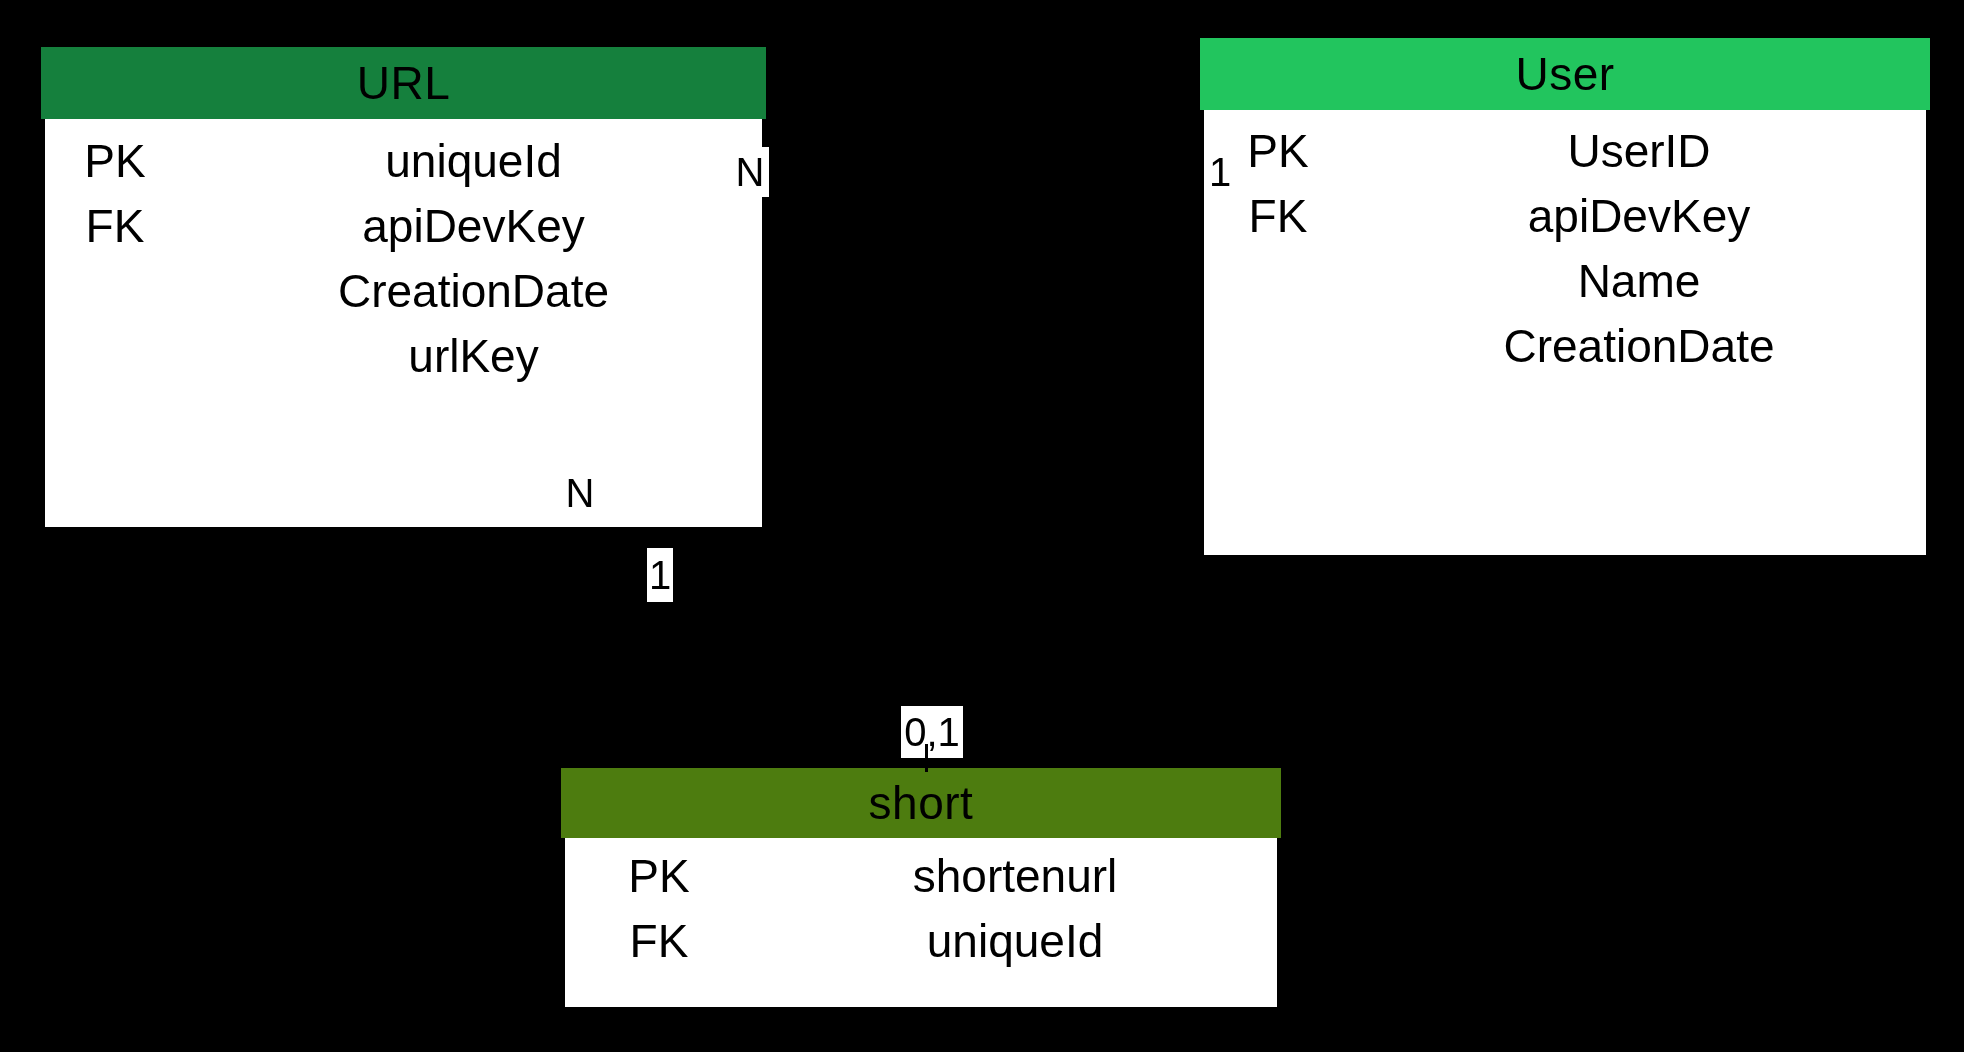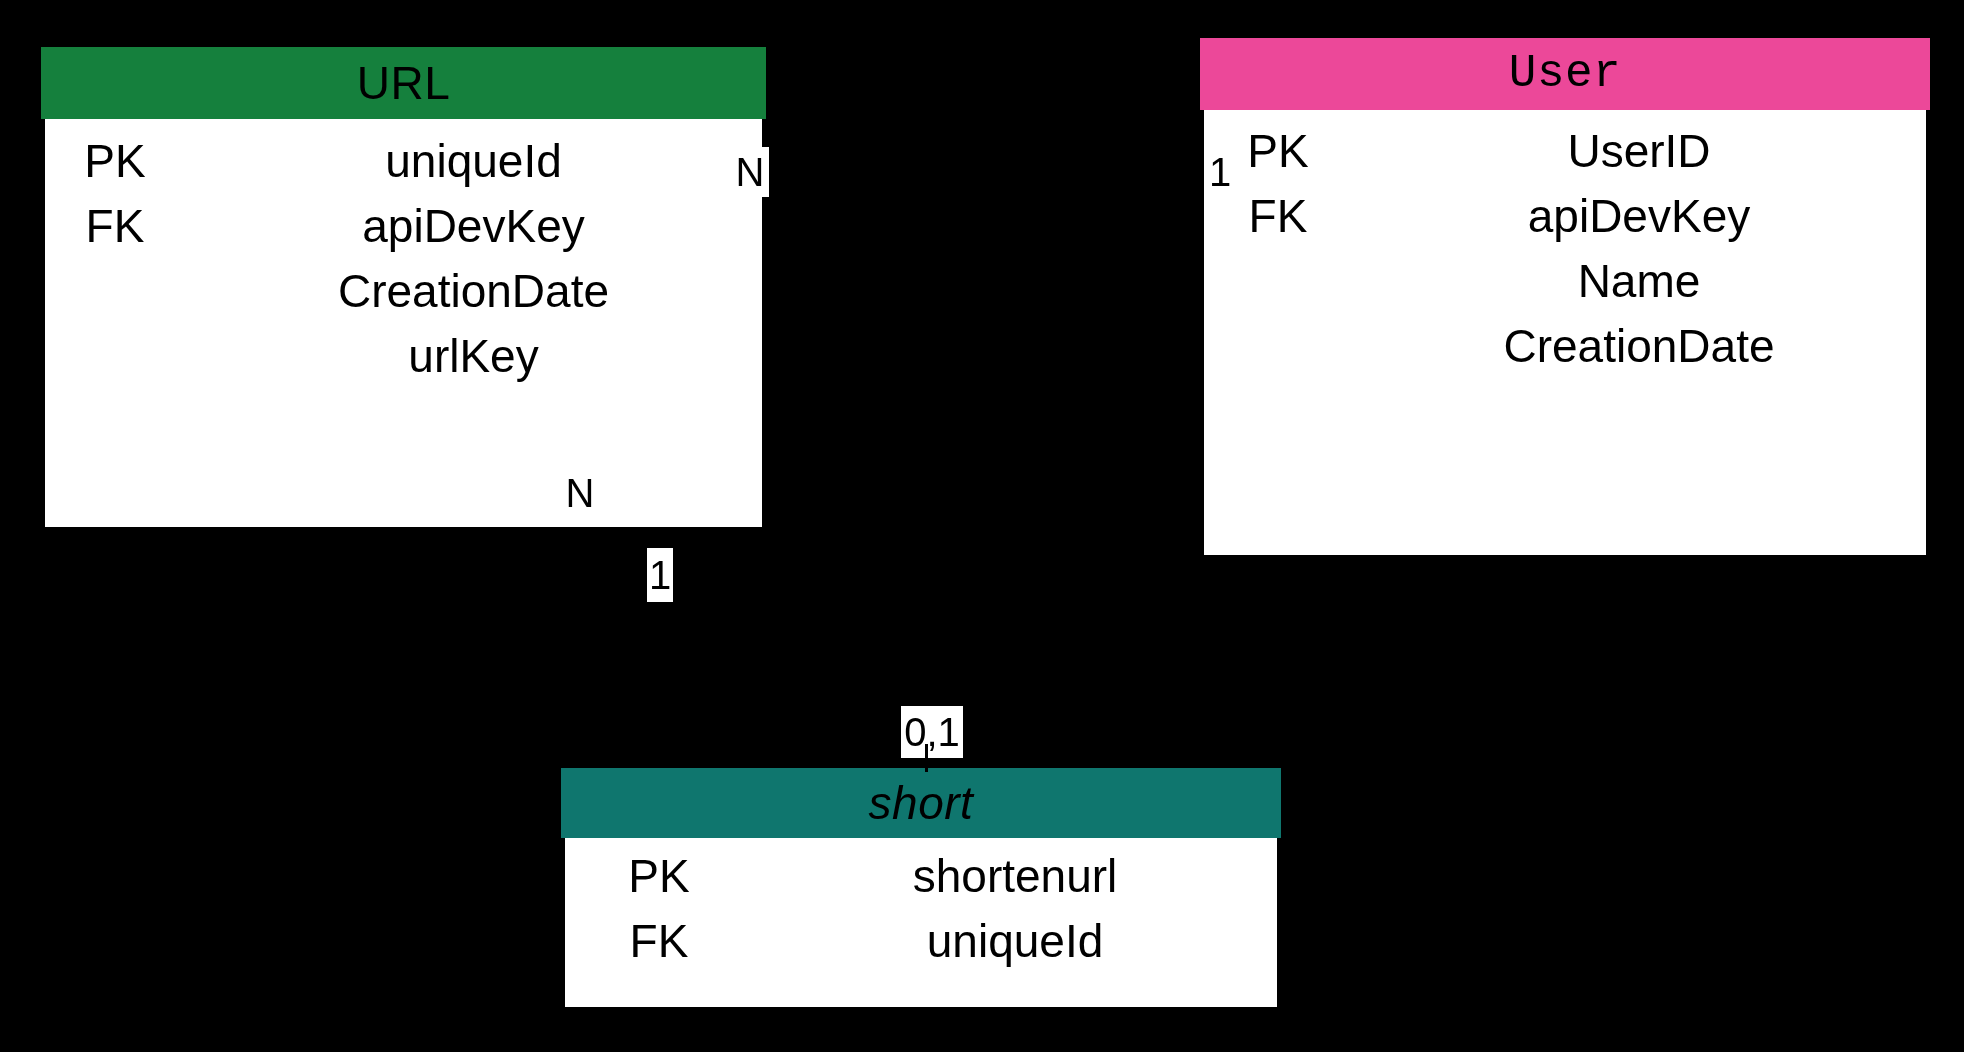--- a/index.html
+++ b/index.html
@@ -113,21 +113,21 @@
 
 
   <div class="erow">
     <span class="key"></span>
     <span class="attr">urlKey</span>
   </div>
 </div>
 </div>
 
 <div class="entity" id="entity-user">
-  <div class="entity-header" style="background: #ec4899; font-family: Liberation Mono, monospace;">User</div>
+  <div class="entity-header" style="background: #22c55e;">User</div>
   <div class="entity-body rows" style="background: rgb(255, 255, 255);">
   <div class="erow">
     <span class="key">PK</span>
     <span class="attr">UserID</span>
   </div>
 
   <div class="erow">
     <span class="key">FK</span>
     <span class="attr">apiDevKey</span>
   </div>
@@ -140,21 +140,21 @@
 
   <div class="erow">
     <span class="key"></span>
     <span class="attr">CreationDate</span>
   </div>
 
 </div>
 </div>
 
 <div class="entity" id="entity-short">
-  <div class="entity-header" style="background: #0f766e; font-style: italic;">short</div>
+  <div class="entity-header" style="background: #4d7c0f;">short</div>
   <div class="entity-body rows" style="background: rgb(255, 255, 255);">
   <div class="erow">
     <span class="key">PK</span>
     <span class="attr">shortenurl</span>
   </div>
 
   <div class="erow">
     <span class="key">FK</span>
     <span class="attr">uniqueId</span>
   </div>

